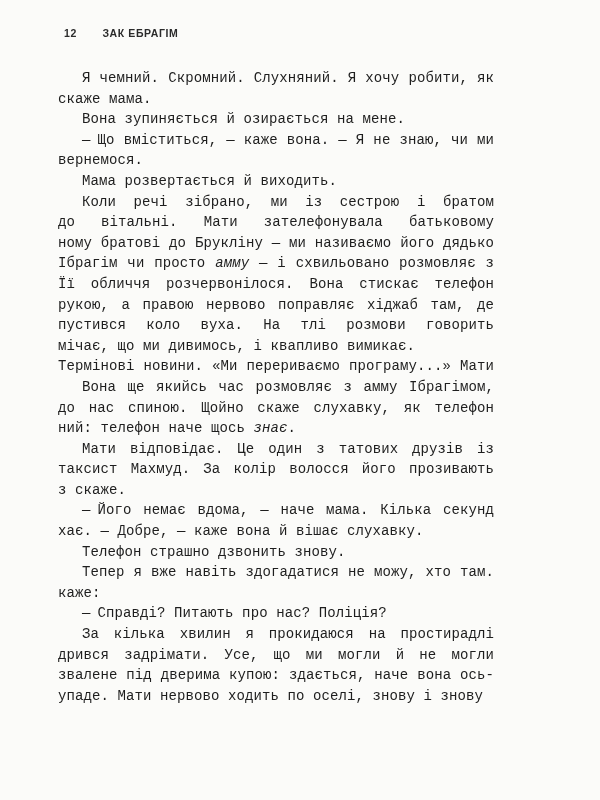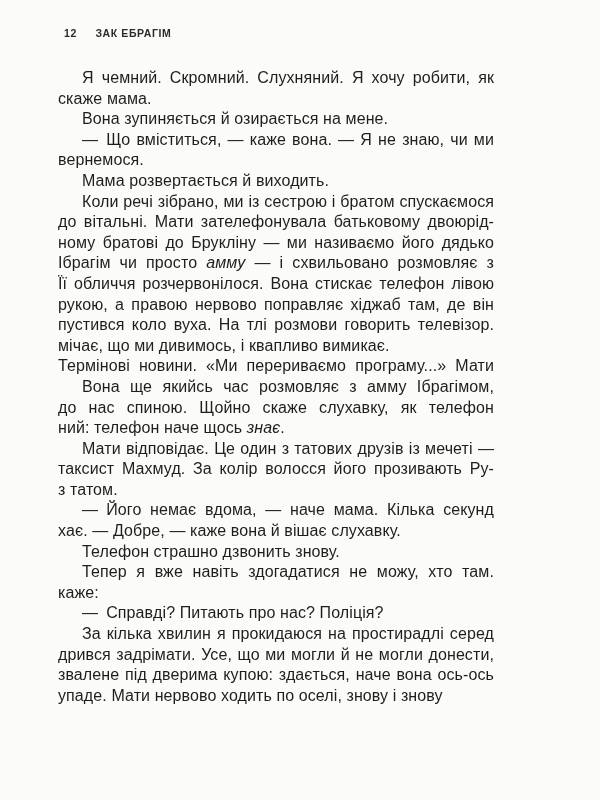--- a/index.html
+++ b/index.html
@@ -19,29 +19,29 @@
     left: 64px;
     top: 27px;
     font-family: "Liberation Sans", sans-serif;
     font-weight: 700;
     font-size: 10.5px;
     letter-spacing: 0.6px;
     color: #2b2b2b;
     white-space: nowrap;
   }
   .running-header .pagenum {
-    margin-right: 15px;
+    margin-right: 22px;
   }
   .text-block {
     position: absolute;
     left: 58px;
     top: 68px;
     width: 436px;
-    font-family: Liberation Sans, sans-serif;
-    font-size: 16px;
+    font-family: Liberation Mono, monospace;
+    font-size: 14px;
     line-height: 20.6px;
     color: #1e1e1e;
     letter-spacing: 0.1px;
   }
   .line {
     height: 20.6px;
     overflow: hidden;
     text-align: justify;
     text-align-last: justify;
   }
@@ -79,21 +79,21 @@
       <div class="line"><span>Її обличчя розчервонілося. Вона стискає телефон лівою</span></div>
       <div class="line"><span>рукою, а правою нервово поправляє хіджаб там, де він роз-</span></div>
       <div class="line"><span>пустився коло вуха. На тлі розмови говорить телевізор.</span></div>
       <div class="line last"><span>мічає, що ми дивимось, і квапливо вимикає.</span></div>
       <div class="line"><span>Термінові новини. «Ми перериваємо програму...» Мати по-</span></div>
       <div class="line indent"><span>Вона ще якийсь час розмовляє з амму Ібрагімом, стоячи</span></div>
       <div class="line"><span>до нас спиною. Щойно скаже слухавку, як телефон починає</span></div>
       <div class="line last"><span>ний: телефон наче щось </span><i>знає</i><span>.</span></div>
       <div class="line indent"><span>Мати відповідає. Це один з татових друзів із мечеті —</span></div>
       <div class="line"><span>таксист Махмуд. За колір волосся його прозивають Ру-</span></div>
-      <div class="line last"><span>з татом.</span></div>
+      <div class="line last"><span>з скаже.</span></div>
       <div class="line indent"><span>— Його немає вдома, — наче мама. Кілька секунд слу-</span></div>
       <div class="line last"><span>хає. — Добре, — каже вона й вішає слухавку.</span></div>
       <div class="line indent last"><span>Телефон страшно дзвонить знову.</span></div>
       <div class="line indent"><span>Тепер я вже навіть здогадатися не можу, хто там. Добре</span></div>
       <div class="line last"><span>каже:</span></div>
       <div class="line indent last"><span>— Справді? Питають про нас? Поліція?</span></div>
       <div class="line indent"><span>За кілька хвилин я прокидаюся на простирадлі серед</span></div>
       <div class="line"><span>дрився задрімати. Усе, що ми могли й не могли донести,</span></div>
       <div class="line"><span>звалене під дверима купою: здається, наче вона ось-ось</span></div>
       <div class="line last"><span>упаде. Мати нервово ходить по оселі, знову і знову</span></div>

